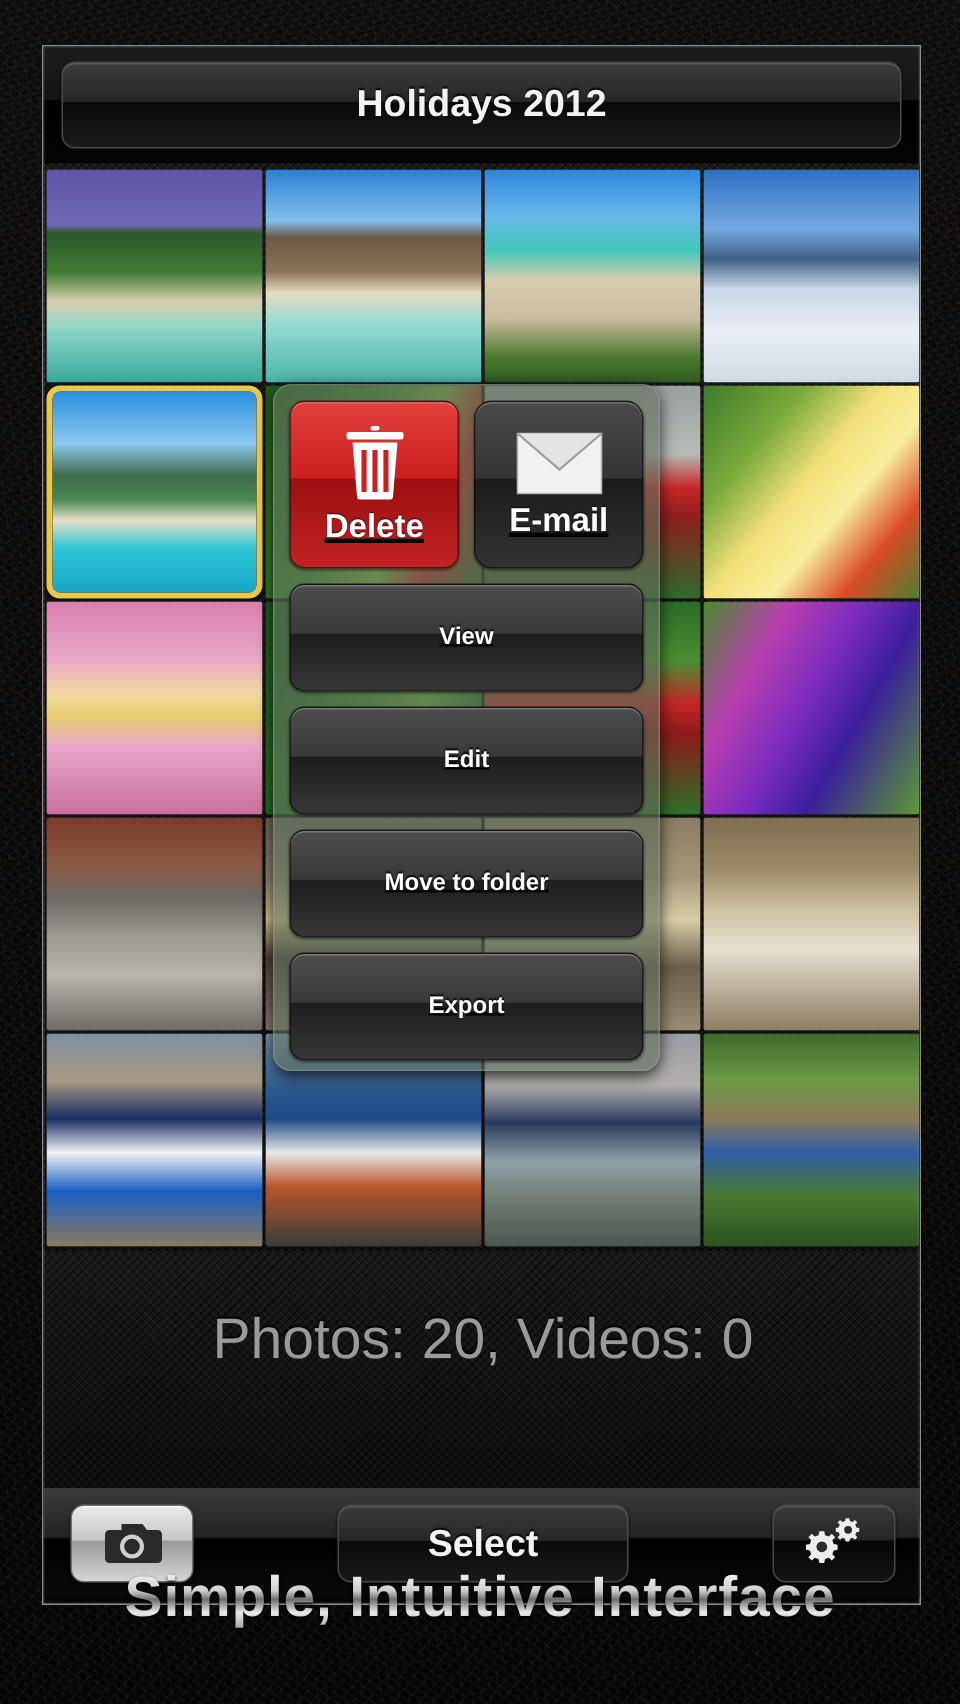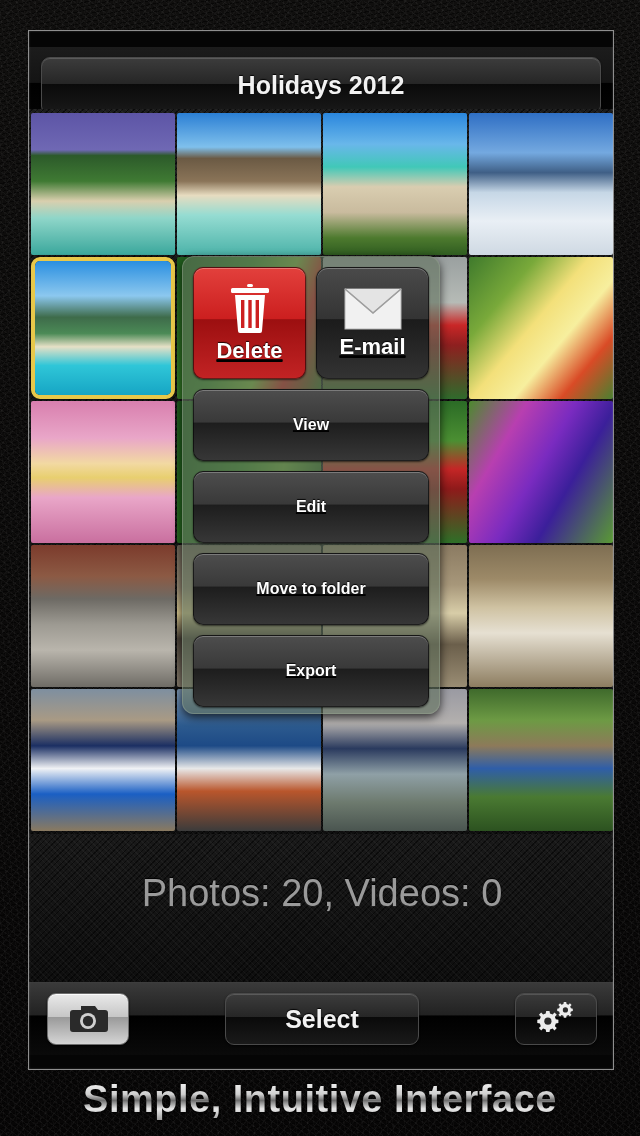--- a/index.html
+++ b/index.html
@@ -41,21 +41,21 @@
   }
   .screen::after{
     content:"";
     position:absolute; inset:0;
     pointer-events:none;
     box-shadow: inset 0 0 2px rgba(255,255,255,0.25);
   }
 
   
   .topbar {
-    position: absolute; left:0; top:16px;
+    position: absolute; left:0; top:0;
     width: 100%; height: 78px;
     background: linear-gradient(#1c1c1c 0%, #141414 46%, #000 47%, #050505 100%);
     display: flex; align-items: center;
     padding: 0 12px; gap: 26px;
     border-bottom: 1px solid #000;
   }
 
   .glassbtn {
     position: relative;
     border-radius: 9px;
@@ -117,21 +117,21 @@
     display: flex; align-items: flex-start; justify-content: center;
     padding-top: 38px;
   }
   #photo-count-label {
     font-size: 38px; color: #9a9a9a;
     text-shadow: 0 -1px 1px #000, 0 1px 0 rgba(255,255,255,0.06);
   }
 
   
   .toolbar {
-    position: absolute; left: 0; bottom: 14px;
+    position: absolute; left: 0; bottom: 4px;
     width: 586px; height: 73px;
     background: linear-gradient(#3a3a3a 0%, #222 44%, #000 46%, #0a0a0a 100%);
     border-top: 1px solid #3d3d3d;
     display: flex; align-items: center; justify-content: space-between;
     padding: 0 18px;
   }
   #camera-button {
     width: 82px; height: 52px; border-radius: 9px;
     border: 1px solid #6d6d6d;
     background: linear-gradient(#e9e9e9 0%, #c7c7c7 45%, #9a9a9a 47%, #d5d5d5 100%);
@@ -186,21 +186,21 @@
     text-shadow: 0 -1px 1px rgba(0,0,0,0.9);
     background: linear-gradient(#4d4d4d 0%, #393939 46%, #1d1d1d 47%, #373737 100%);
     border: 1px solid rgba(0,0,0,0.6);
     box-shadow: inset 0 1px 0 rgba(255,255,255,0.26), 0 1px 2px rgba(0,0,0,0.6);
     cursor: pointer;
   }
 
   
   #caption {
     position: absolute;
-    left: 0; top: 1078px; width: 640px;
+    left: 0; top: 1044px; width: 640px;
     text-align: center;
     font-size: 38px; font-weight: bold;
     letter-spacing: 0.5px;
     background: linear-gradient(#ffffff 0%, #cfcfcf 38%, #6e6e6e 52%, #e8e8e8 72%, #9a9a9a 100%);
     -webkit-background-clip: text;
     background-clip: text;
     color: transparent;
     -webkit-text-fill-color: transparent;
     filter: drop-shadow(0 1px 1px rgba(0,0,0,0.9));
   }

